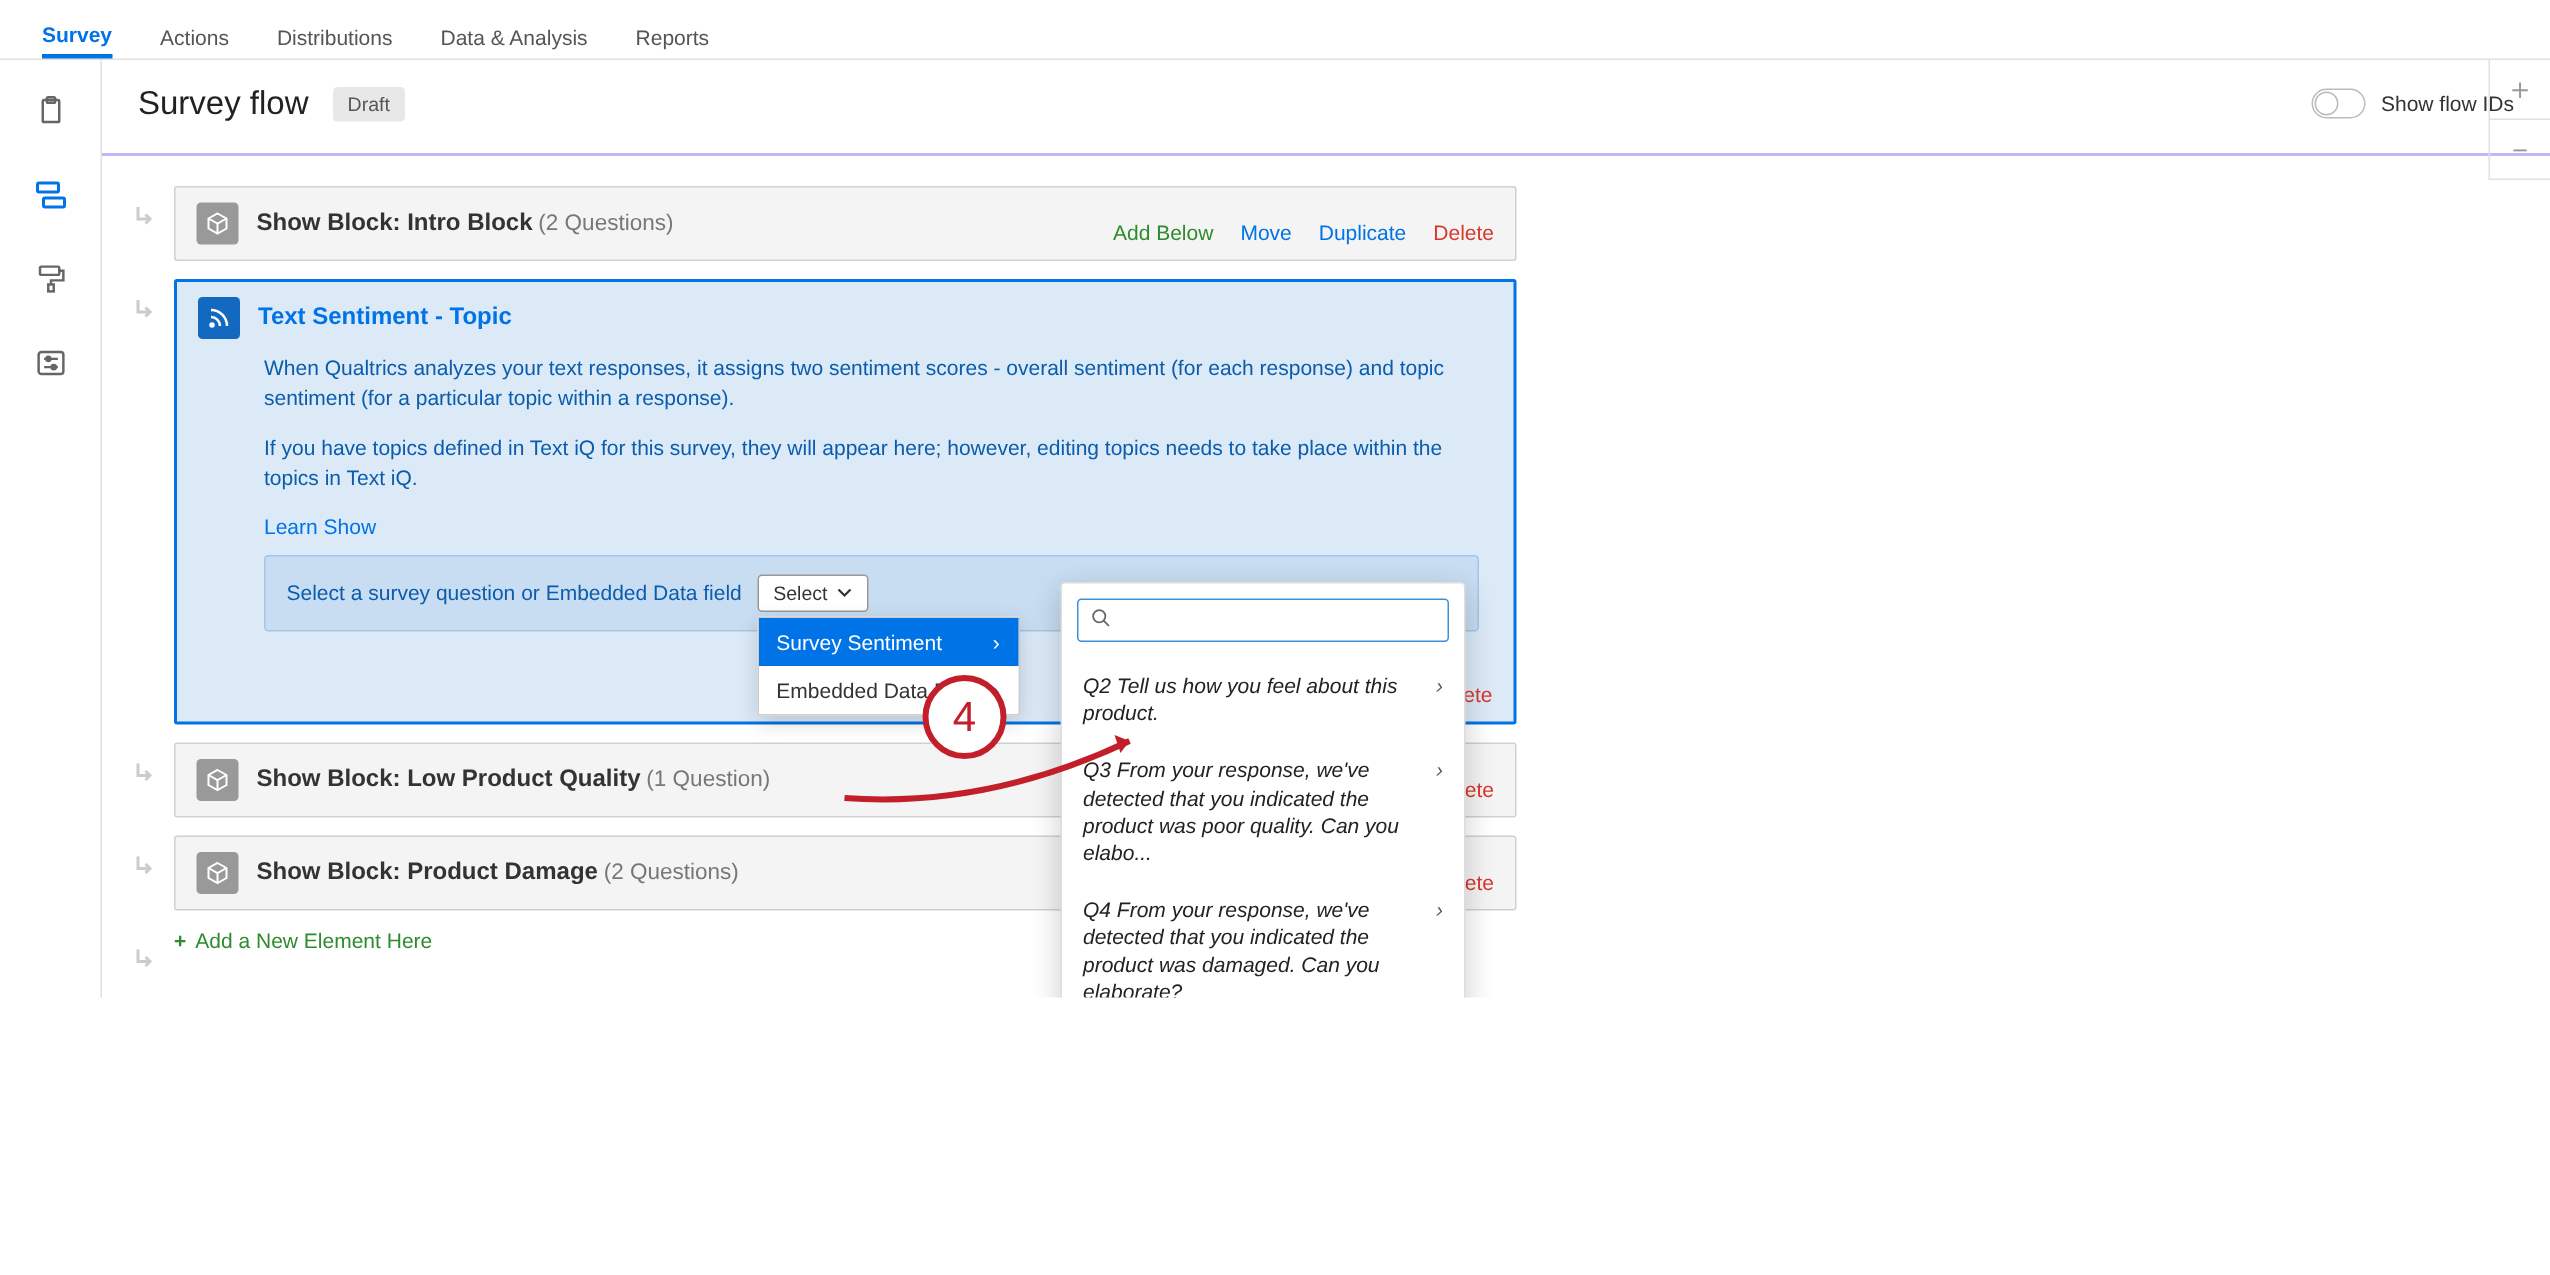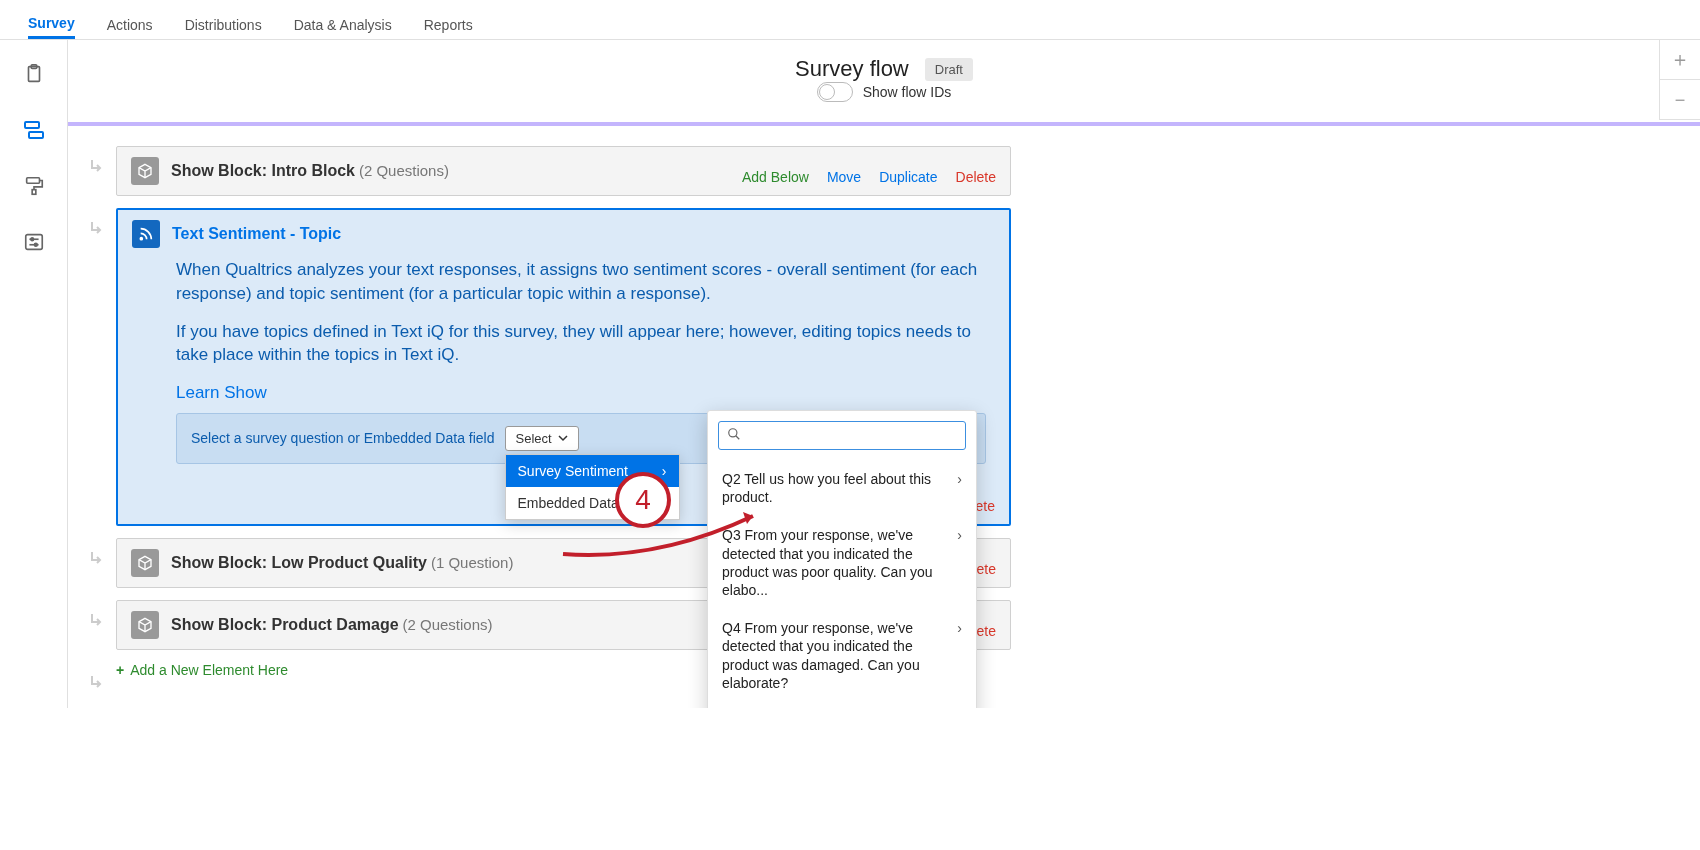--- a/index.html
+++ b/index.html
@@ -8,21 +8,21 @@
 .top-tabs { display: flex; gap: 32px; padding: 0 28px; border-bottom: 1px solid #e0e0e0; height: 40px; align-items: center; }
 .top-tab { color: #555; cursor: pointer; padding-bottom: 10px; padding-top: 20px; display: flex; align-items: center; height: 100%; }
 .top-tab.active { color: #0073e6; font-weight: 600; border-bottom: 3px solid #0073e6; }
 
 .layout { display: flex; }
 .left-rail { width: 68px; border-right: 1px solid #e0e0e0; display: flex; flex-direction: column; align-items: center; padding-top: 20px; gap: 28px; }
 .rail-icon { width: 28px; height: 28px; display: flex; align-items: center; justify-content: center; color: #666; cursor: pointer; }
 .rail-icon.active { color: #0073e6; }
 
 .main { flex: 1; position: relative; }
-.header-row { display: flex; align-items: center; justify-content: space-between; padding: 16px 24px 20px 24px; border-bottom: 4px solid #c4b5fd; flex-direction: column; }
+.header-row { display: flex; align-items: center; justify-content: space-between; padding: 16px 24px 20px 24px; border-bottom: 2px solid #c4b5fd; }
 .header-left { display: flex; align-items: center; gap: 16px; }
 .page-title { font-size: 22px; font-weight: 400; color: #222; }
 .badge { background: #e8e8e8; color: #555; padding: 4px 10px; border-radius: 3px; font-size: 13px; }
 .header-right { display: flex; align-items: center; gap: 10px; color: #333; }
 .toggle { width: 36px; height: 20px; border: 1px solid #bbb; border-radius: 10px; position: relative; background: #fff; }
 .toggle::after { content:""; position:absolute; width:14px; height:14px; border:1px solid #bbb; border-radius:50%; left:1px; top:1px; background:#fff; }
 
 .flow-area { padding: 20px 24px 30px 24px; position: relative; }
 
 .flow-row { position: relative; margin-left: 0; }
@@ -34,36 +34,36 @@
 .block-icon.blue { background: #1368bf; }
 .block-title { font-weight: 700; font-size: 16px; color: #333; }
 .block-title.blue { color: #0073e6; }
 .block-subtitle { color: #777; font-weight: 400; font-size: 15px; }
 
 .block-actions { position: absolute; right: 14px; bottom: 10px; display: flex; gap: 18px; font-size: 14px; }
 .act-green { color: #2e8b2e; cursor: pointer; }
 .act-blue { color: #0073e6; cursor: pointer; }
 .act-red { color: #d9372a; cursor: pointer; }
 
-.block-body { padding: 10px 0 0 44px; color: #0b5cad; font-size: 17px; line-height: 1.4; }
+.block-body { padding: 10px 0 0 44px; color: #0b5cad; font-size: 14px; line-height: 1.4; }
 .block-body p { margin-bottom: 14px; }
 .learn-more { color: #0073e6; cursor: pointer; }
 
 .inner-panel { background: #c8ddf2; border: 1px solid #a6c5e5; border-radius: 3px; margin: 8px 0 0 44px; padding: 12px 14px; display: flex; align-items: center; gap: 10px; width: 810px; position: relative; }
 .inner-label { color: #0b5cad; }
 .select-box { border: 1px solid #999; background: #fff; padding: 4px 10px; border-radius: 3px; display: flex; align-items: center; gap: 6px; cursor: pointer; font-size: 13px; position: relative; }
 
 .dropdown { position: absolute; top: 27px; left: -1px; width: 175px; background: #fff; border: 1px solid #ccc; box-shadow: 0 4px 14px rgba(0,0,0,0.18); z-index: 10; }
 .dropdown-item { padding: 8px 12px; display: flex; justify-content: space-between; align-items: center; font-size: 14px; cursor: pointer; }
 .dropdown-item.active { background: #0073e6; color: #fff; }
 
 .submenu { position: absolute; left: 639px; top: 284px; width: 270px; background: #fff; border: 1px solid #ddd; box-shadow: 0 6px 20px rgba(0,0,0,0.2); border-radius: 3px; z-index: 20; padding: 10px; }
 .search-wrap { border: 1.5px solid #3c8fe0; border-radius: 3px; display: flex; align-items: center; padding: 5px 8px; gap: 6px; margin-bottom: 10px; }
 .search-wrap input { border: none; outline: none; flex: 1; font-size: 14px; }
-.submenu-item { padding: 10px 4px; display: flex; justify-content: space-between; align-items: flex-start; gap: 16px; cursor: pointer; font-size: 14px; color: #222; line-height: 1.3; }
+.submenu-item { padding: 10px 4px; display: flex; justify-content: space-between; align-items: flex-start; gap: 16px; cursor: pointer; font-size: 14px; color: #222; line-height: 1.3; font-style: italic; }
 .submenu-item .chev { color: #555; flex-shrink: 0; }
 
 .add-element { margin-left: 24px; color: #2e8b2e; cursor: pointer; display: flex; align-items: center; gap: 6px; margin-top: 6px; }
 
 .zoom-controls { position: absolute; right: 0; top: 0; display: flex; flex-direction: column; border-left: 1px solid #e0e0e0; }
 .zoom-btn { width: 40px; height: 40px; border-bottom: 1px solid #e0e0e0; display: flex; align-items: center; justify-content: center; color: #999; cursor: pointer; font-size: 20px; }
 
 .annotation-circle { position: absolute; left: 547px; top: 346px; width: 56px; height: 56px; border: 4px solid #c21f2b; border-radius: 50%; display:flex; align-items:center; justify-content:center; color:#c21f2b; font-size: 28px; font-weight: 400; z-index: 30; background: #fff; }
 .annotation-arrow { position: absolute; left: 490px; top: 380px; z-index: 29; pointer-events: none; }
 .flow-container { position: relative; }

